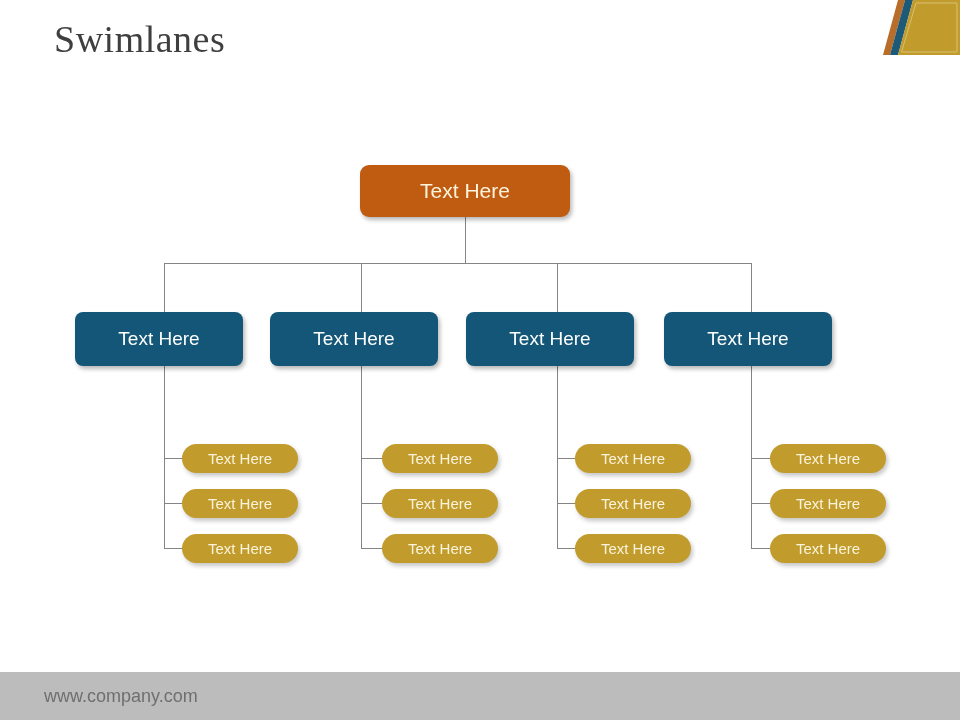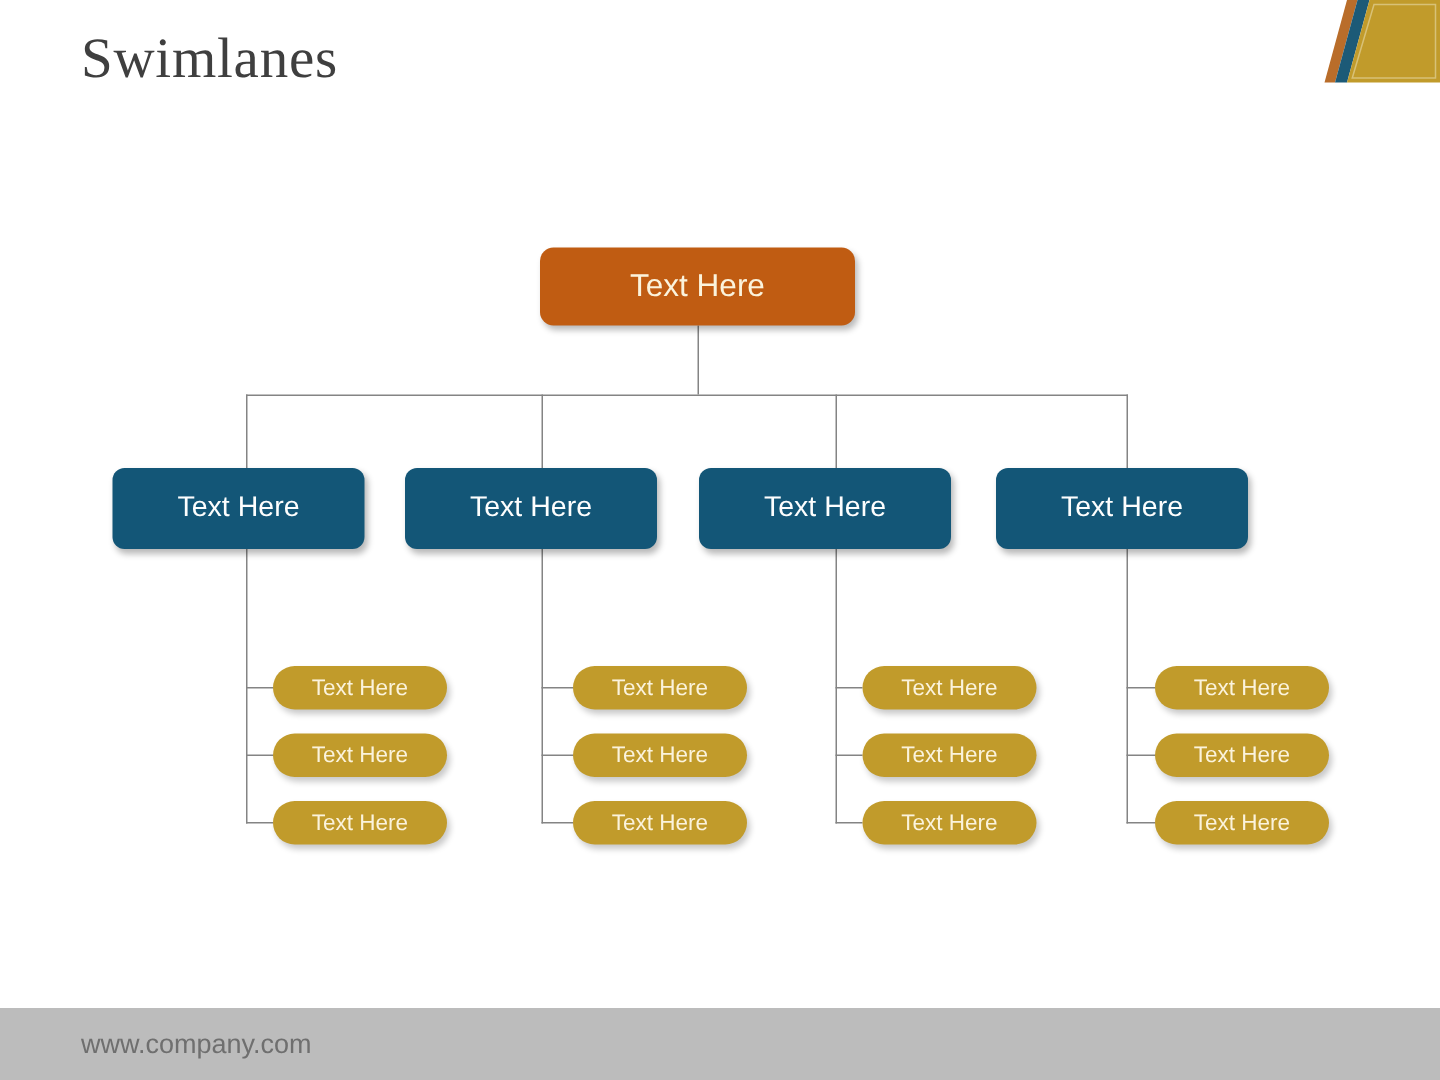--- a/index.html
+++ b/index.html
@@ -27,21 +27,21 @@
     background:#135677;color:#FDFEFE;font-size:19px;
   }
   .pill{
     position:absolute;z-index:2;width:116px;height:29px;border-radius:15px;
     background:#C19B2B;color:#FBF3DC;font-size:15px;
     display:flex;align-items:center;justify-content:center;
     box-shadow:2px 3px 4px rgba(0,0,0,.22);
   }
   .footer{position:absolute;left:0;top:672px;width:960px;height:48px;background:#BCBCBC;}
   .footer .site{
-    position:absolute;left:54px;top:0;line-height:48px;
+    position:absolute;left:44px;top:0;line-height:48px;
     font-size:18px;color:#6F6F6F;
   }
 </style>
 </head>
 <body>
 
 <div class="slide">
 
   <h1 class="title">Swimlanes</h1>
 

